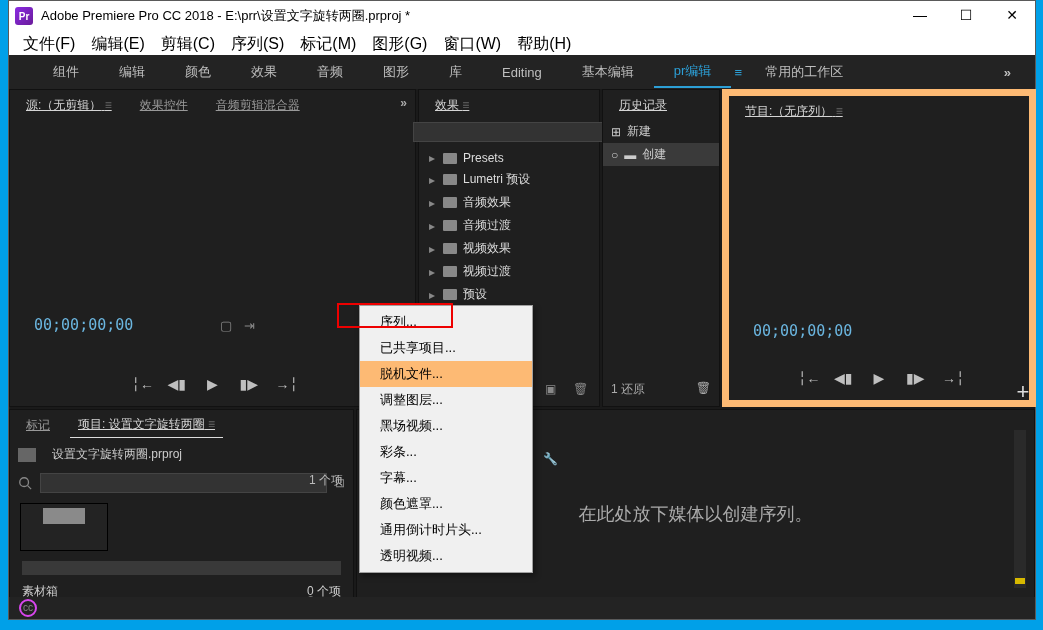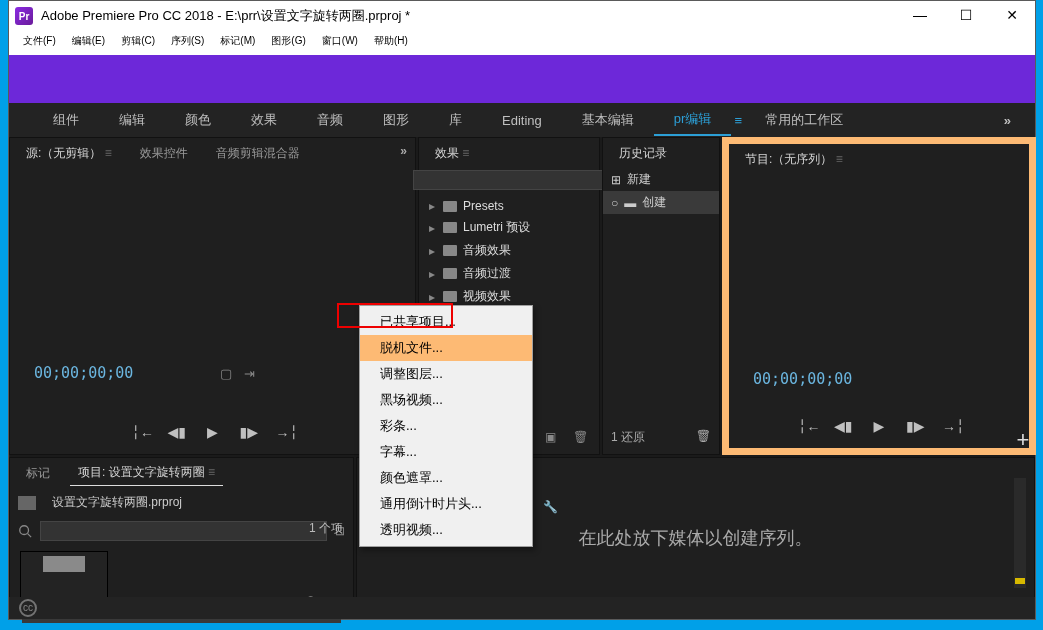--- a/index.html
+++ b/index.html
@@ -8,43 +8,43 @@
 
 
 .title-bar { height:30px; background:#fff; display:flex; align-items:center; padding:0 0 0 6px; color:#000; }
 .app-icon { width:18px; height:18px; background:linear-gradient(135deg,#8a2be2,#6a1b9a); border-radius:3px; margin-right:8px; display:flex; align-items:center; justify-content:center; font-size:10px; color:#fff; font-weight:bold; }
 .title-text { flex:1; font-size:13px; }
 .win-ctrl { display:flex; }
 .win-btn { width:46px; height:30px; text-align:center; line-height:28px; font-size:14px; cursor:pointer; }
 
 
 .menu-bar { height:24px; background:#fff; display:flex; padding-left:6px; color:#000; }
-.menu-item { padding:3px 8px; font-size:10px; cursor:pointer; }
-
-
-.app-body { position:absolute; top:54px; left:0; right:0; bottom:0; background:#1a1a1a;margin-top:48px; }
+.menu-item { padding:3px 8px; font-size:16px; cursor:pointer; }
+
+
+.app-body { position:absolute; top:54px; left:0; right:0; bottom:0; background:#1a1a1a; }
 
 
 .ws-row { height:34px; background:#232323; display:flex; align-items:center; color:#bfbfbf; font-size:13px; padding:0 24px; }
 .ws-tab { padding:6px 20px; cursor:pointer; }
 .ws-tab.active { color:#2c9fd6; border-bottom:2px solid #2c9fd6; }
 .ws-sep { width:14px;text-align:center;color:#2c9fd6; }
 .ws-overflow { margin-left:auto; color:#bfbfbf; font-weight:bold; cursor:pointer; }
 
 
 .panels { position:absolute; top:34px; left:0; right:0; bottom:0; }
 
 
 .up-left { position:absolute; left:0; top:0; width:407px; height:318px; background:#1f1f1f; border:1px solid #111; }
 .up-mid { position:absolute; left:409px; top:0; width:182px; height:318px; background:#1f1f1f; border:1px solid #111; }
 .up-mid2 { position:absolute; left:593px; top:0; width:118px; height:318px; background:#1f1f1f; border:1px solid #111; }
 .up-right { position:absolute; left:713px; top:0; right:0; width:314px; height:318px; background:#1f1f1f; border:7px solid #fdba74; }
 
 .panel-tabs { height:30px; display:flex; align-items:center; padding:0 8px; color:#999; position:relative; }
-.ptab { padding:4px 8px; margin-right:12px; cursor:pointer; font-size:12px; }
+.ptab { padding:4px 8px; margin-right:12px; cursor:pointer; font-size:12px;text-decoration:underline; }
 .ptab.active { color:#d5d5d5; }
 .ptab .eqmark { color:#666; }
 .pov { position:absolute; right:8px; top:6px; color:#aaa; font-weight:bold; cursor:pointer; }
 
 .timecode { color:#6bb6e0; font-size:15px; font-family:monospace; padding:0 0 0 12px; position:absolute; }
 .tc-left { left:12px; top:226px; }
 .tc-right { left:12px; top:226px; }
 .small-ctrls { position:absolute; left:210px; top:228px; display:flex; gap:10px; }
 .sc-ico { width:14px;height:14px;display:inline-block;color:#888;font-size:13px; }
 
@@ -94,21 +94,21 @@
 
 .timeline-hint{ position:absolute; left:50%; top:50%; transform:translate(-50%,-50%); color:#aaa; font-size:18px;}
 .tl-tabs{ height:30px; display:flex; align-items:center; padding:0 8px;}
 .tl-tool{ position:absolute; left:20px; top:40px; display:flex; flex-direction:column; gap:10px; color:#bbb;}
 .tl-tool span{ width:18px;text-align:center;cursor:pointer;}
 .tl-topicons{ position:absolute; left:160px; top:42px; display:flex; gap:20px; color:#888;}
 .tl-rightbar{ position:absolute; right:8px; top:20px; bottom:30px; width:12px; background:#2a2a2a;}
 .tl-rt-y{ position:absolute;right:9px;bottom:34px;width:10px;height:6px;background:#d6b800;}
 
 .cc-bar { position:absolute; bottom:0; left:0; right:0; height:22px; background:#232323; display:flex; align-items:center; padding:0 10px;}
-.cc-ico { width:18px;height:18px;border:2px solid #737373;border-radius:50%;color:#888;font-size:10px;text-align:center;line-height:14px;}
+.cc-ico { width:18px;height:18px;border:2px solid #d946ef;border-radius:50%;color:#888;font-size:10px;text-align:center;line-height:14px;}
 </style>
 </head>
 <body>
 
 <div class="win">
 
   <div class="title-bar">
     <div class="app-icon">Pr</div>
     <div class="title-text">Adobe Premiere Pro CC 2018 - E:\prr\设置文字旋转两圈.prproj *</div>
     <div class="win-ctrl">
@@ -328,20 +328,21 @@
 
     </div>
 
     <div class="cc-bar">
       <span class="cc-ico">cc</span>
     </div>
   </div>
 </div>
 
 <div class="ctx-sub">
+  <div class="ctx-item">序列...</div>
   <div class="ctx-item">已共享项目...</div>
   <div class="ctx-item hover">脱机文件...</div>
   <div class="ctx-item">调整图层...</div>
   <div class="ctx-item">黑场视频...</div>
   <div class="ctx-item">彩条...</div>
   <div class="ctx-item">字幕...</div>
   <div class="ctx-item">颜色遮罩...</div>
   <div class="ctx-item">通用倒计时片头...</div>
   <div class="ctx-item">透明视频...</div>
 </div>

